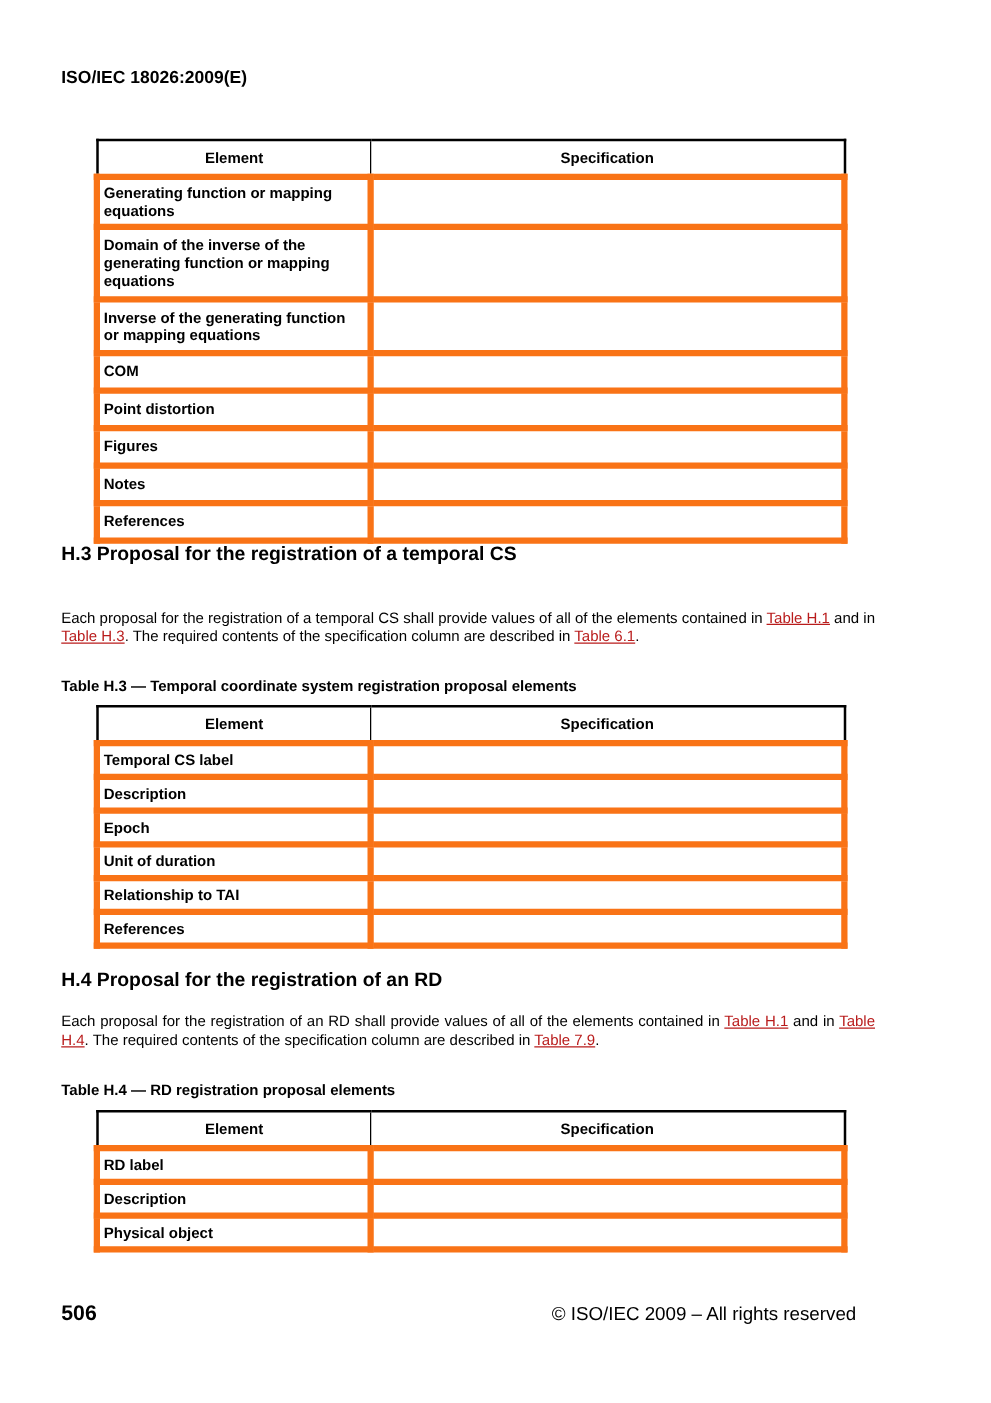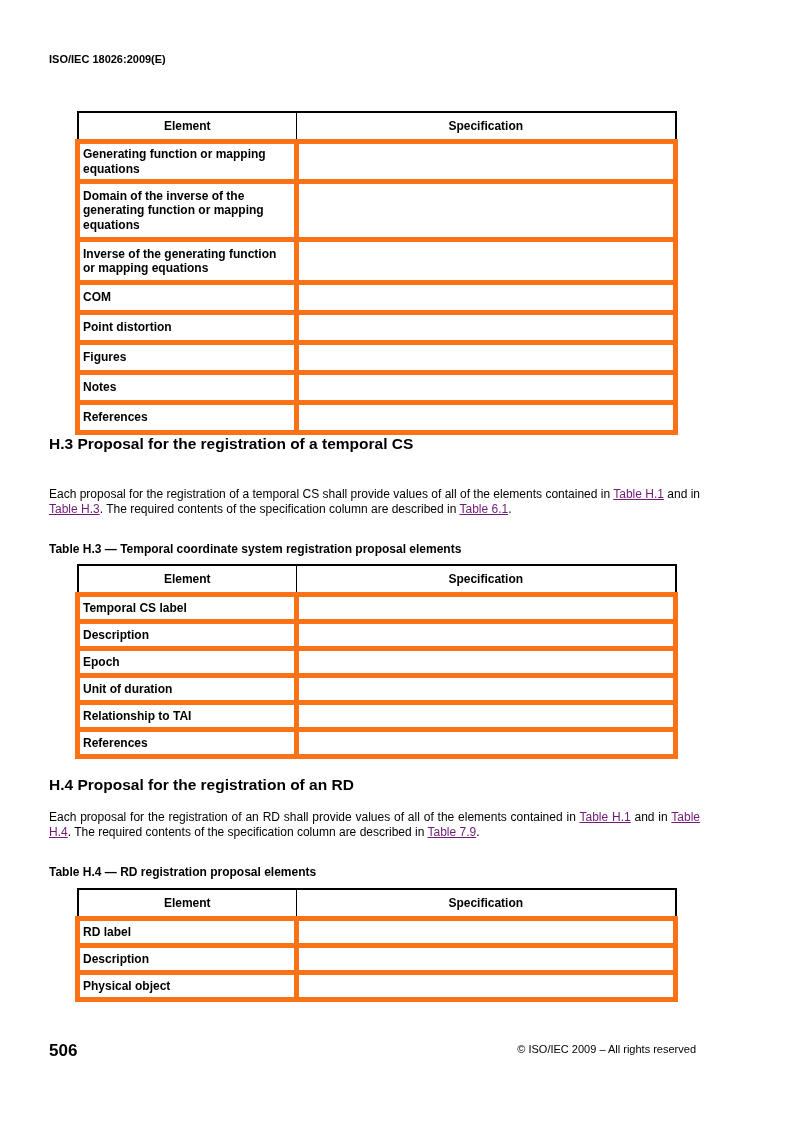--- a/index.html
+++ b/index.html
@@ -12,21 +12,21 @@
       height: 1122px;
       position: relative;
       font-family: "Liberation Sans", sans-serif;
       color: #000000;
       overflow: hidden;
     }
     .doc-header {
       position: absolute;
       left: 49px;
       top: 53px;
-      font-size: 11px;
+      font-size: 14px;
       font-weight: bold;
     }
     table.spec {
       position: absolute;
       left: 75px;
       width: 598px;
       border-collapse: collapse;
       table-layout: fixed;
       font-size: 12px;
     }
@@ -63,43 +63,43 @@
     .para {
       position: absolute;
       left: 49px;
       width: 651px;
       font-size: 12px;
       line-height: 14.5px;
       text-align: justify;
       text-align-last: left;
     }
     .para a {
-      color: #701a75;
+      color: #b91c1c;
       text-decoration: underline;
     }
     .table-caption {
       position: absolute;
       left: 49px;
       width: 651px;
       text-align: left;
       font-size: 12px;
       font-weight: bold;
     }
     .footer-page {
       position: absolute;
       left: 49px;
       top: 1041px;
       font-size: 17px;
       font-weight: bold;
     }
     .footer-copy {
       position: absolute;
-      right: 97px;
+      right: 108px;
       top: 1043px;
-      font-size: 11px;
+      font-size: 15px;
     }
   </style>
 </head>
 <body>
 
 <div class="doc-header">ISO/IEC 18026:2009(E)</div>
 
 <table class="spec" style="top:111px;">
   <colgroup>
       <col class="c1">

